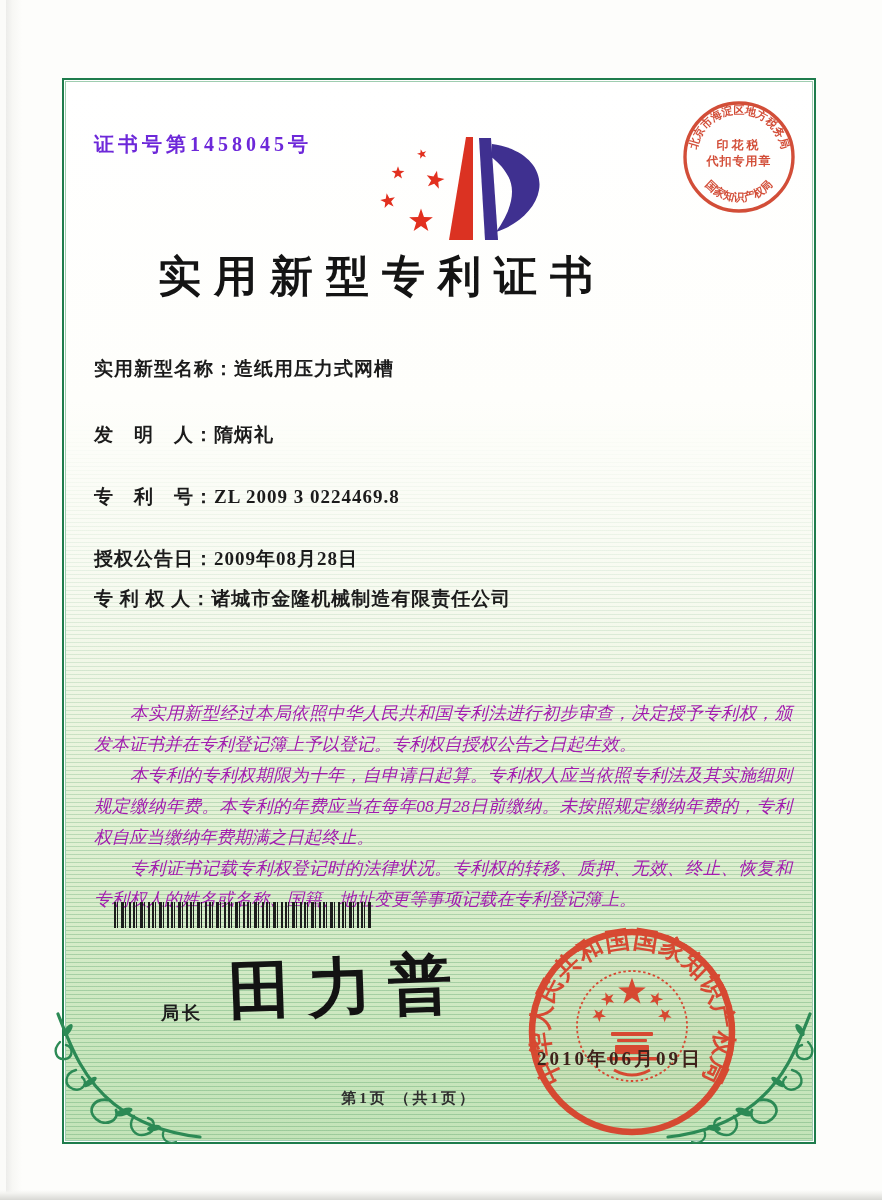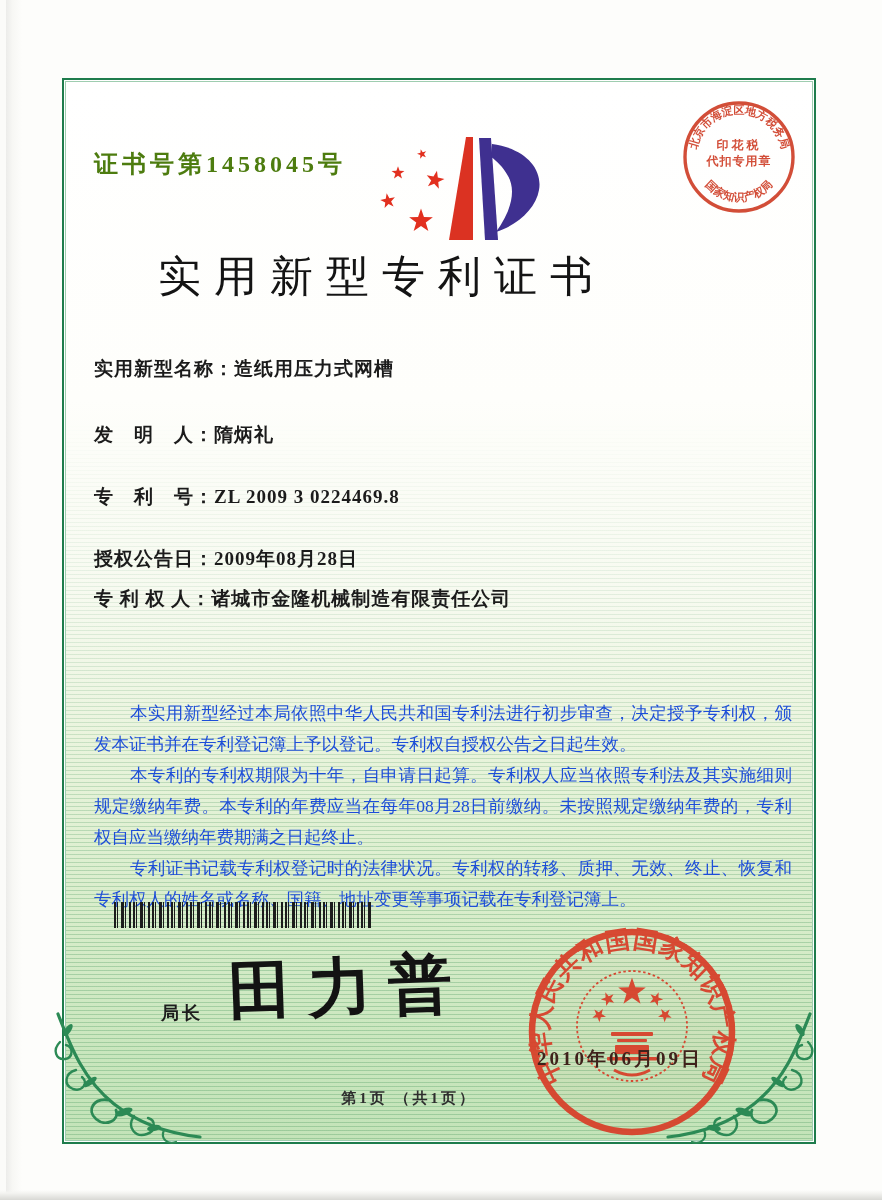--- a/index.html
+++ b/index.html
@@ -21,37 +21,37 @@
     background:linear-gradient(180deg,#ffffff 0%,#fefefb 30%,#f7faf0 48%,
                #eaf4dd 62%,#d9edcb 78%,#c9e6bd 92%,#c3e3b8 100%); }
   .lines { position:absolute; inset:2px;
     background:repeating-linear-gradient(180deg,rgba(64,148,88,0.30) 0 1px,
                rgba(64,148,88,0) 1px 4px);
     -webkit-mask-image:linear-gradient(180deg,transparent 0%,transparent 32%,
                rgba(0,0,0,.45) 52%,rgba(0,0,0,.8) 68%,#000 82%);
     mask-image:linear-gradient(180deg,transparent 0%,transparent 32%,
                rgba(0,0,0,.45) 52%,rgba(0,0,0,.8) 68%,#000 82%); }
 
-  .cert-no { position:absolute; left:94px; top:148px; font-size:24px; font-weight:700;
-             letter-spacing:4px; color:#4d7c0f; }
+  .cert-no { position:absolute; left:94px; top:131px; font-size:20px; font-weight:700;
+             letter-spacing:4px; color:#6d28d9; }
   .title { position:absolute; left:62px; top:248px; width:640px; text-align:center;
-           font-size:43px; font-weight:400; letter-spacing:13px; color:#141414; }
+           font-size:43px; font-weight:700; letter-spacing:13px; color:#141414; }
 
   .logo { position:absolute; left:346px; top:134px; }
   .tax-stamp { position:absolute; left:680px; top:98px; opacity:.92; }
 
   .field { position:absolute; left:94px; font-size:19px; font-weight:700; color:#1b1b1b;
            white-space:nowrap; }
   .field .lbl { letter-spacing:1px; }
   .field .val { letter-spacing:1px; }
   .f0 { top:356px; } .f1 { top:422px; } .f2 { top:484px; }
   .f3 { top:546px; } .f4 { top:586px; } .f5 { top:670px; }
 
   .body-text { position:absolute; left:94px; top:698px; width:698px; font-size:17.5px;
-               line-height:31px; color:#1d4ed8; text-align:justify; }
+               line-height:31px; color:#a21caf; text-align:justify;font-style:italic; }
   .body-text p { text-indent:2.05em; }
 
   .barcode { position:absolute; left:114px; top:902px; width:258px; height:26px;
     background:repeating-linear-gradient(90deg,
       #1c1c1c 0 2px, rgba(0,0,0,0) 2px 3px,
       #1c1c1c 3px 4px, rgba(0,0,0,0) 4px 7px,
       #1c1c1c 7px 10px, rgba(0,0,0,0) 10px 11px,
       #1c1c1c 11px 12px, rgba(0,0,0,0) 12px 15px,
       #1c1c1c 15px 17px, rgba(0,0,0,0) 17px 19px); }
 

